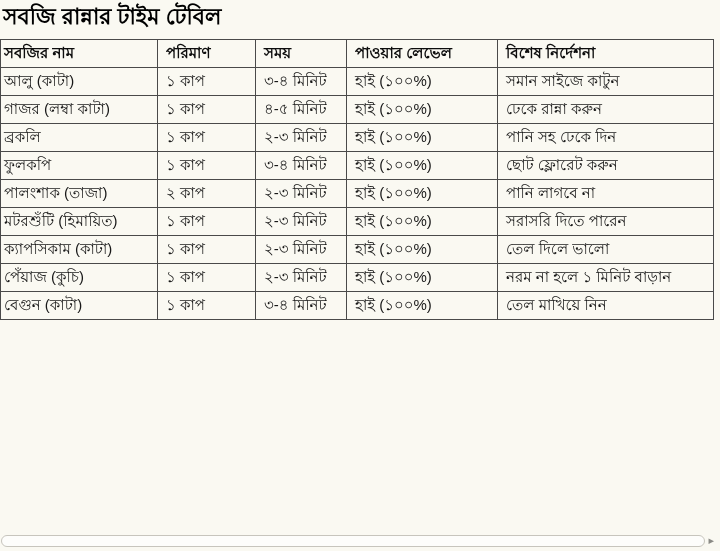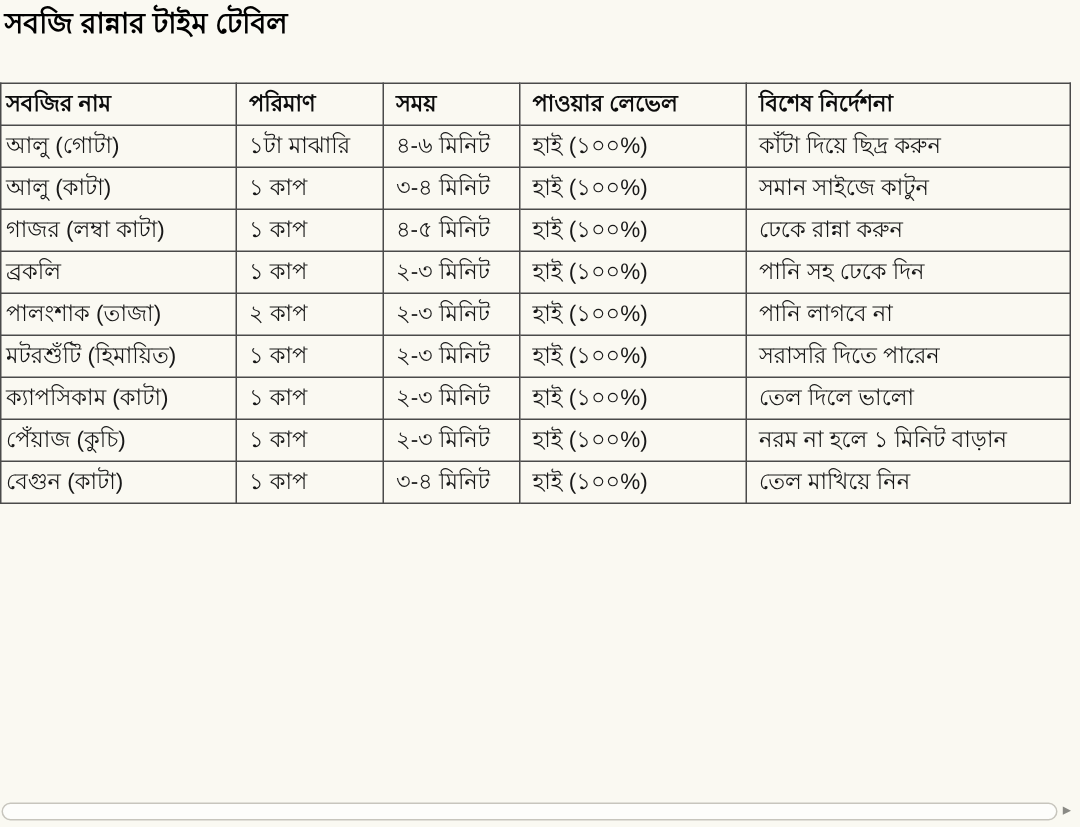--- a/index.html
+++ b/index.html
@@ -11,31 +11,31 @@
     color: #111111;
     overflow: hidden;
   }
   .page {
     position: relative;
     width: 720px; height: 551px;
   }
   h1.page-title {
     margin: 0;
     padding: 2px 0 0 3px;
-    font-size: 19px;
+    font-size: 22px;
     line-height: 29px;
     font-weight: bold;
     color: #000000;
     white-space: nowrap;
   }
   table.cook-table {
     border-collapse: collapse;
     table-layout: fixed;
     width: 713px;
-    margin-top: 24px;
+    margin-top: 8px;
   }
   .cook-table th, .cook-table td {
     border: 1px solid #4a4a4a;
     font-size: 15px;
     height: 28px;
     padding: 0 8px;
     text-align: left;
     vertical-align: middle;
     white-space: nowrap;
     overflow: hidden;
@@ -90,46 +90,46 @@
       <tr id="header-row">
           <th>সবজির নাম</th>
           <th>পরিমাণ</th>
           <th>সময়</th>
           <th>পাওয়ার লেভেল</th>
           <th>বিশেষ নির্দেশনা</th>
         </tr>
     </thead>
     <tbody id="table-body">
         <tr>
-          <td>আলু (গোটা)</td>
-          <td>১টা মাঝারি</td>
-          <td>৪-৬ মিনিট</td>
-          <td>হাই (১০০%)</td>
-          <td>কাঁটা দিয়ে ছিদ্র করুন</td>
-        </tr>
-        <tr>
           <td>আলু (কাটা)</td>
           <td>১ কাপ</td>
           <td>৩-৪ মিনিট</td>
           <td>হাই (১০০%)</td>
           <td>সমান সাইজে কাটুন</td>
         </tr>
         <tr>
           <td>গাজর (লম্বা কাটা)</td>
           <td>১ কাপ</td>
           <td>৪-৫ মিনিট</td>
           <td>হাই (১০০%)</td>
           <td>ঢেকে রান্না করুন</td>
         </tr>
         <tr>
           <td>ব্রকলি</td>
           <td>১ কাপ</td>
           <td>২-৩ মিনিট</td>
           <td>হাই (১০০%)</td>
           <td>পানি সহ ঢেকে দিন</td>
+        </tr>
+        <tr>
+          <td>ফুলকপি</td>
+          <td>১ কাপ</td>
+          <td>৩-৪ মিনিট</td>
+          <td>হাই (১০০%)</td>
+          <td>ছোট ফ্লোরেট করুন</td>
         </tr>
         <tr>
           <td>পালংশাক (তাজা)</td>
           <td>২ কাপ</td>
           <td>২-৩ মিনিট</td>
           <td>হাই (১০০%)</td>
           <td>পানি লাগবে না</td>
         </tr>
         <tr>
           <td>মটরশুঁটি (হিমায়িত)</td>

